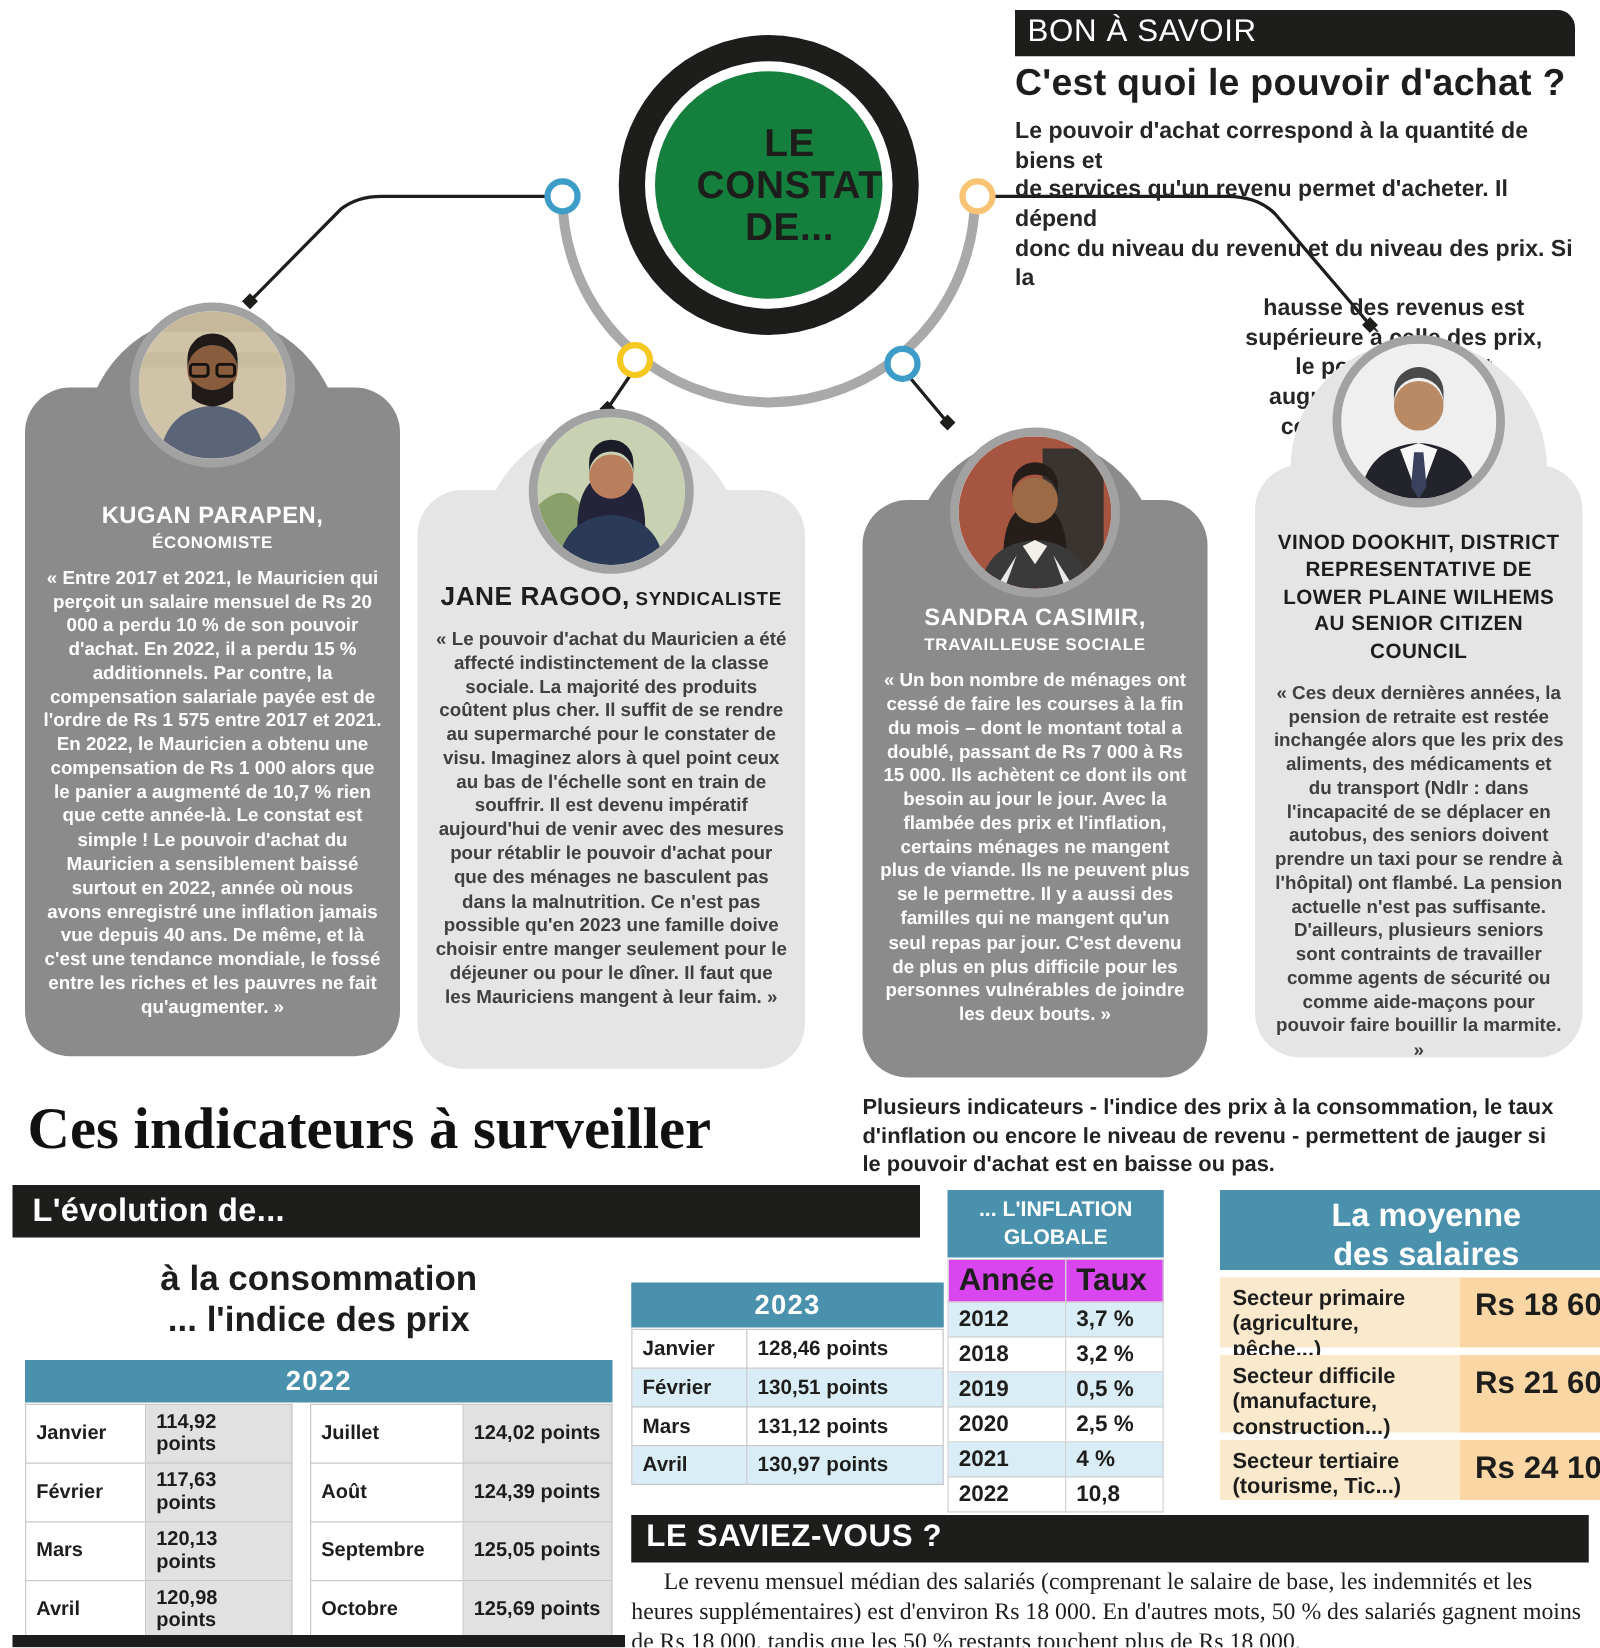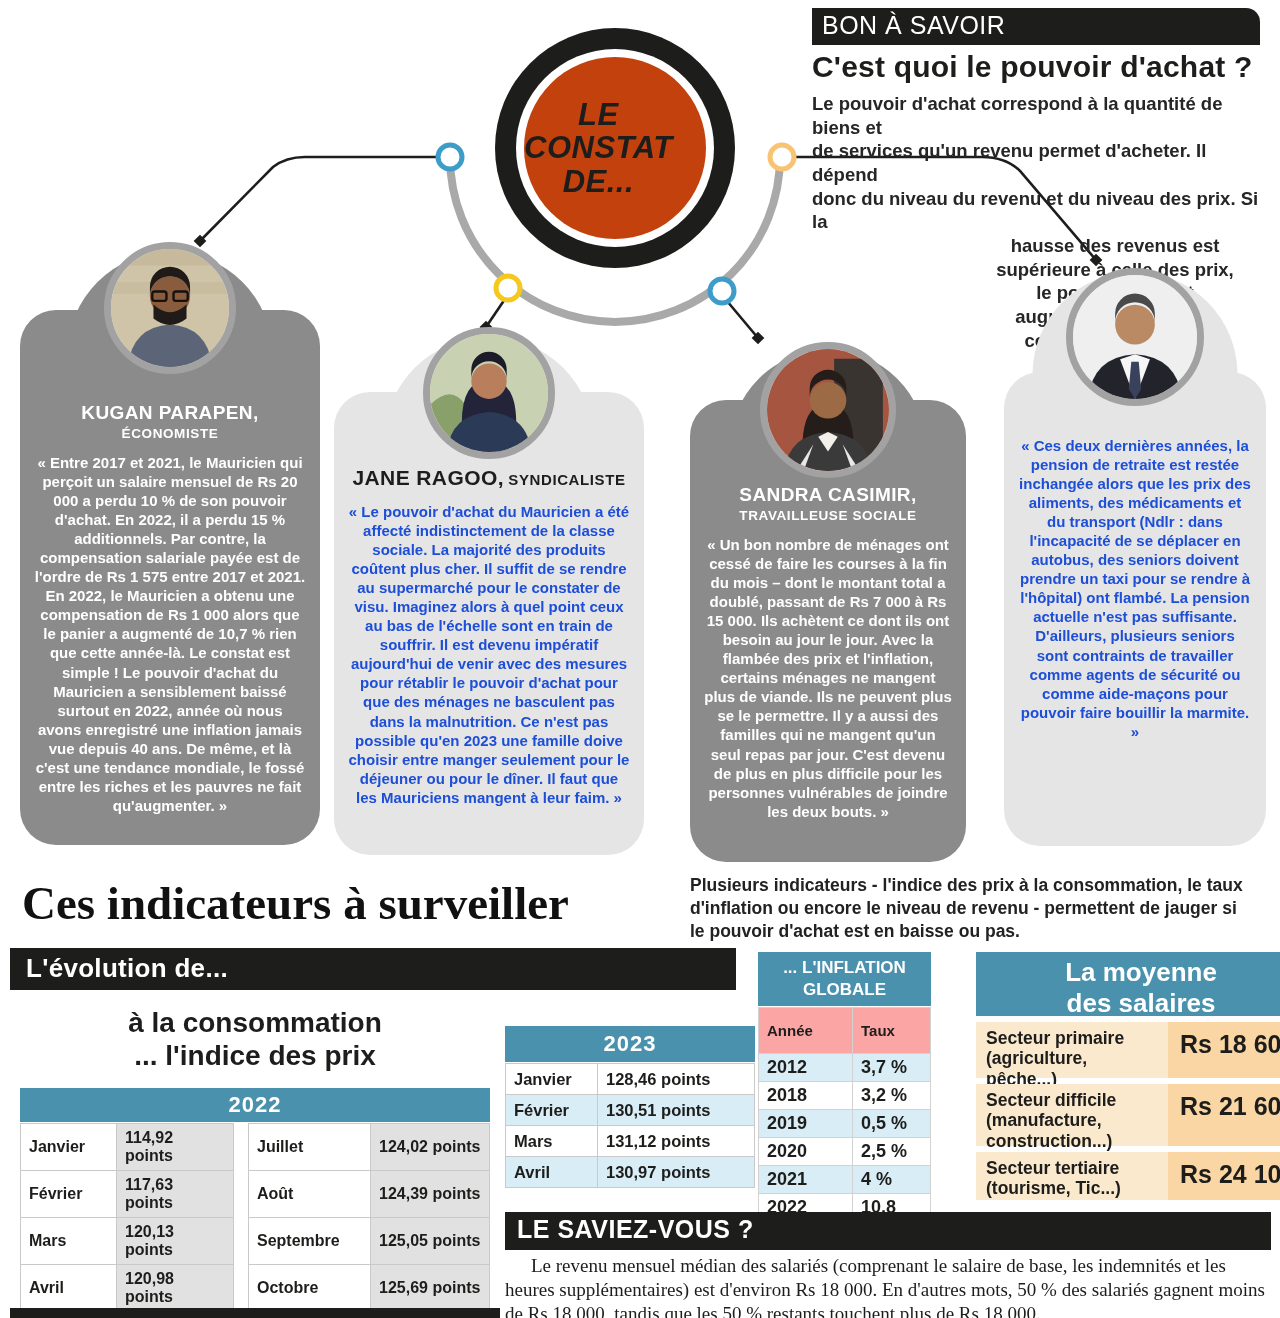--- a/index.html
+++ b/index.html
@@ -6,22 +6,22 @@
   body { background:#fff; font-family:"Liberation Sans", sans-serif; }
   .page { position:relative; width:1280px; height:1318px; background:#fff; overflow:hidden; }
 
   
   .hero { position:absolute; left:0; top:0; width:1280px; height:870px; }
   .wires { position:absolute; left:0; top:0; }
 
   .badge { position:absolute; left:495px; top:28px; width:240px; height:240px;
            border-radius:50%; background:#1d1d1b; display:flex; }
   .badge-inner { margin:auto; width:182px; height:182px; border-radius:50%;
-           background:#c2410c; box-shadow:0 0 0 8px #fff; display:flex;
-           align-items:center; justify-content:flex-start; text-align:center;font-style:italic; }
+           background:#15803d; box-shadow:0 0 0 8px #fff; display:flex;
+           align-items:center; justify-content:flex-end; text-align:center; }
   .badge-text { font-weight:bold; font-size:31px; line-height:1.08; color:#1d1d1b; letter-spacing:.5px; }
 
   .bas { position:absolute; left:812px; top:8px; width:448px; }
   .bas-kicker { background:#1d1d1b; color:#fff; font-weight:normal; font-size:25px;
            padding:3px 0 5px 10px; border-radius:0 14px 0 0; letter-spacing:.5px; }
   .bas-title { color:#1d1d1b; font-weight:bold; font-size:30px; margin-top:5px; letter-spacing:.2px; }
   .bas-body { margin-top:8px; font-weight:bold; font-size:18.5px; line-height:1.28; color:#262626; }
   .bas-tail { width:290px; margin-left:auto; text-align:center; }
 
   .card { position:absolute; border-radius:36px; background:var(--card-bg); }
@@ -34,21 +34,21 @@
   .card .photo svg { display:block; width:100%; height:100%; }
   .card .content { position:relative; z-index:1; text-align:center; padding:0 14px; }
   .card .name { font-weight:bold; font-size:19px; letter-spacing:.4px; }
   .card .role { font-weight:bold; font-size:13.5px; letter-spacing:.6px; margin-top:2px; }
   .card .role:empty { display:none; }
   .card .quote { font-weight:bold; font-size:15px; line-height:1.27; margin-top:12px; }
   .card.dark  { --card-bg:#8b8b8b; }
   .card.dark .name, .card.dark .role, .card.dark .quote { color:#fff; }
   .card.light { --card-bg:#e5e5e5; }
   .card.light .name, .card.light .role { color:#1d1d1b; }
-  .card.light .quote { color:#1d4ed8; }
+  .card.light .quote { color:#404040; }
   .card.inline-role .name { font-size:21px; display:inline; }
   .card.inline-role .role { font-size:15px; display:inline; }
   .card-vinod .name { font-size:16.5px; line-height:1.32; }
 
   
   .indicators { position:absolute; left:0; top:870px; width:1280px; height:448px; }
   .headline { position:absolute; left:22px; top:6px; font-family:"Liberation Serif", serif;
            font-size:47px; color:#111; }
   .intro { position:absolute; left:690px; top:4px; width:554px; font-weight:bold;
            font-size:17.5px; line-height:1.3; color:#222; }
@@ -77,21 +77,21 @@
   table.y23 { border-collapse:collapse; width:100%; margin-top:1px; }
   table.y23 td { border:1px solid #c9c9c9; font-weight:bold; font-size:16.5px; color:#1d1d1b;
            padding:5px 8px; height:31px; }
   table.y23 td.m { width:92px; }
   table.y23 tr.alt td { background:#d9edf6; }
 
   .tinf { position:absolute; left:758px; top:82px; width:173px; }
   .tinf .thead { height:54px; font-size:17px; line-height:1.3; padding-top:5px; }
   table.inf { border-collapse:collapse; width:100%; margin-top:1px; }
   table.inf td { border:1px solid #d2d2d2; font-weight:bold; color:#1d1d1b; padding:2px 8px; }
-  table.inf tr.cols td { background:#fca5a5; font-size:15px; height:46px; }
+  table.inf tr.cols td { background:#d946ef; font-size:25px; height:29px; }
   table.inf tr.data td { font-size:18px; height:28px; }
   table.inf tr.alt td { background:#d9edf6; }
   table.inf td.yr { width:94px; }
 
   .tsal { position:absolute; left:940px; top:82px; width:330px;margin-left:36px; }
   .tsal .thead { height:64px; font-size:26px; line-height:1.2; padding-top:5px; }
   .salrow { display:flex; margin-top:6px; }
   .salrow .lbl { flex:1; background:#fbe9ce; padding:6px 10px; font-weight:bold;
            font-size:17.5px; line-height:1.16; color:#1d1d1b; }
   .salrow .val { width:138px; background:#f9d6a4; font-weight:bold; font-size:25px;
@@ -228,20 +228,21 @@
         <svg viewBox="0 0 100 100">
           <rect width="100" height="100" fill="#efefef"></rect>
           <path d="M12 100 Q16 66 50 64 Q84 66 88 100 Z" fill="#23232b"></path>
           <path d="M38 68 L50 100 L62 68 L50 64 Z" fill="#f6f6f6"></path>
           <path d="M47 70 L53 70 L55 92 L50 100 L45 92 Z" fill="#39415c"></path>
           <circle cx="50" cy="40" r="16" fill="#b98a63"></circle>
           <path d="M34 38 a16 16 0 0 1 32 0 l0 -7 a16 16 0 0 0 -32 0 z" fill="#4a4a4a"></path>
         </svg>
       </div>
       <div class="content" style="padding-top:52px;">
+        <div class="name">VINOD DOOKHIT, DISTRICT REPRESENTATIVE DE LOWER PLAINE WILHEMS AU SENIOR CITIZEN COUNCIL</div>
 
         <div class="quote">« Ces deux dernières années, la pension de retraite est restée inchangée alors que les prix des aliments, des médicaments et du transport (Ndlr : dans l'incapacité de se déplacer en autobus, des seniors doivent prendre un taxi pour se rendre à l'hôpital) ont flambé. La pension actuelle n'est pas suffisante. D'ailleurs, plusieurs seniors sont contraints de travailler comme agents de sécurité ou comme aide-maçons pour pouvoir faire bouillir la marmite. »</div>
       </div>
     </div>
   </section>
 
   <section class="indicators">
 
     <h1 class="headline">Ces indicateurs à surveiller</h1>
     <p class="intro">Plusieurs indicateurs - l'indice des prix à la consommation, le taux d'inflation ou encore le niveau de revenu - permettent de jauger si le pouvoir d'achat est en baisse ou pas.</p>

